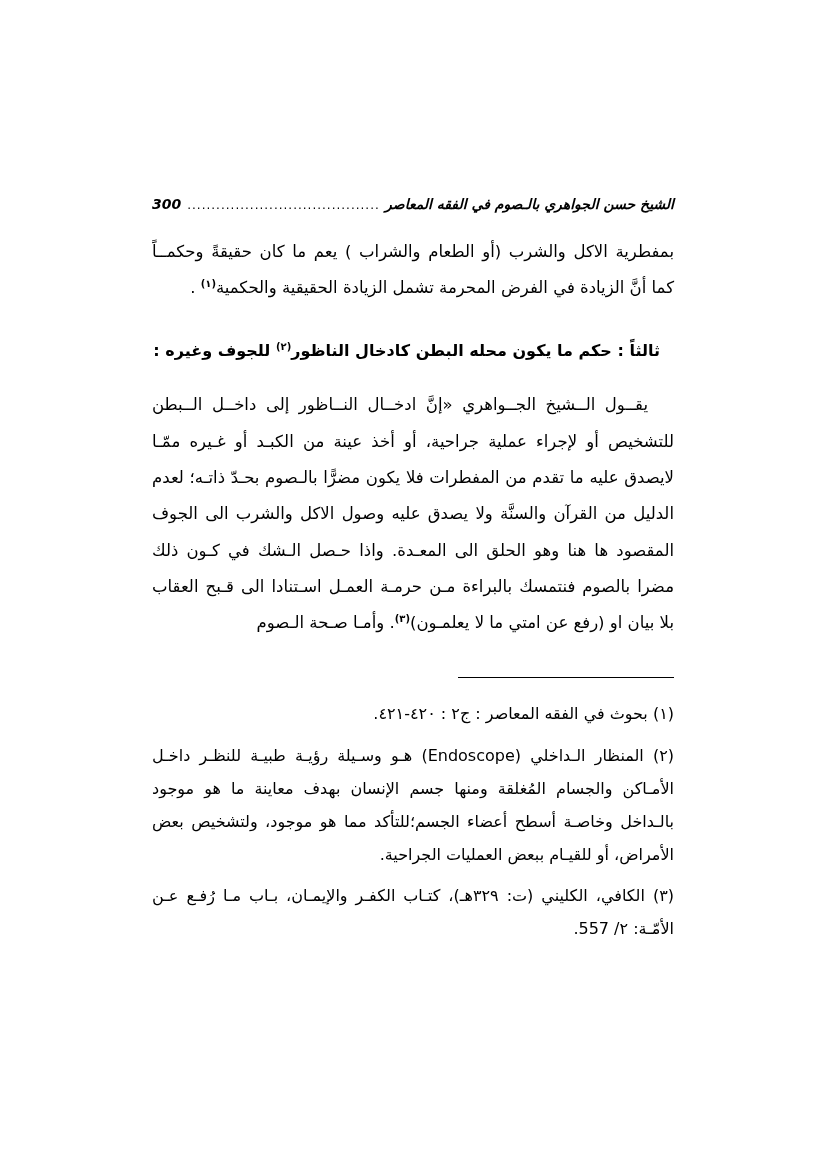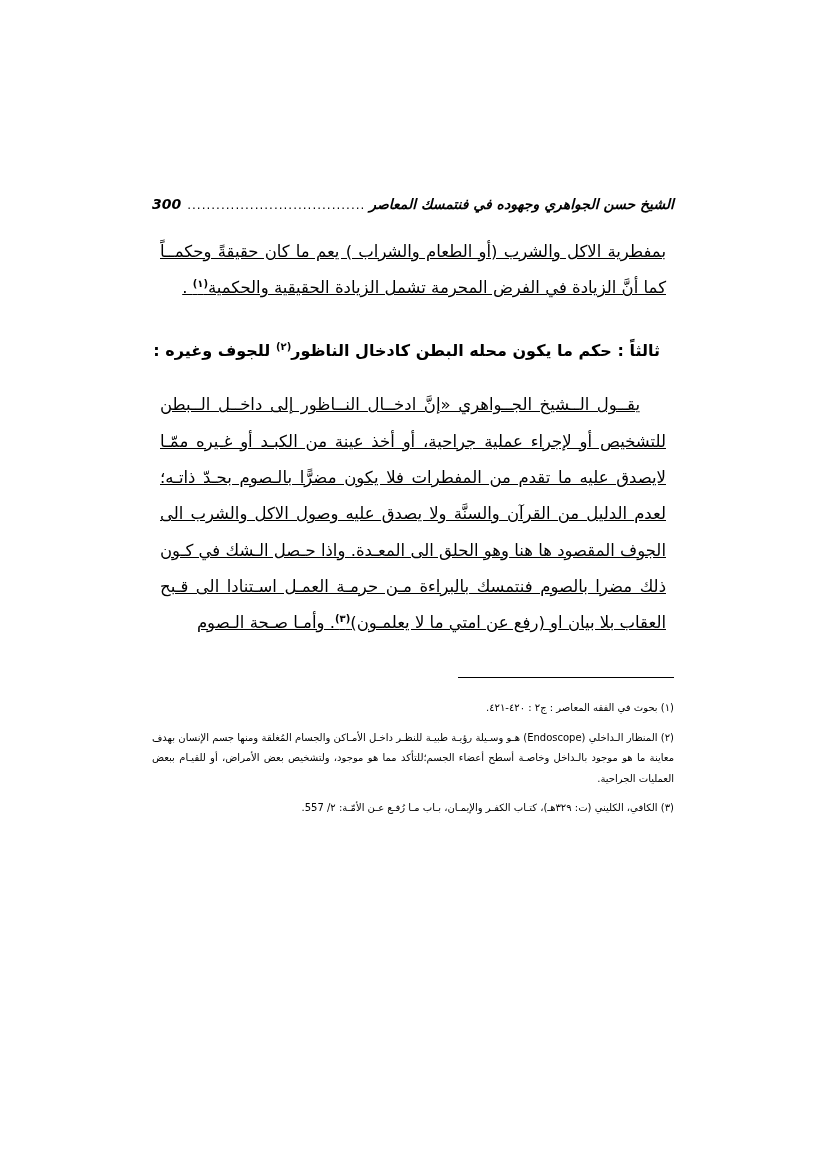--- a/index.html
+++ b/index.html
@@ -37,22 +37,21 @@
       font-weight: normal;
       font-style: normal;
       font-size: 12px;
       letter-spacing: 1px;
       direction: ltr;
     }
     .para {
       font-size: 16.5px;
       line-height: 2.2;
       text-align: justify;
-      margin: 8px;
-      text-decoration: underline;
+      margin: 0;
     }
     .intro-para {
       margin-top: 22px;
     }
     .section-heading {
       font-size: 16px;
       font-weight: bold;
       margin: 30px 0 22px 0;
       padding-right: 14px;
       line-height: 1.8;
@@ -67,35 +66,35 @@
       line-height: 0;
       font-weight: bold;
     }
     .footnote-separator {
       width: 216px;
       height: 1px;
       background: #000000;
       margin: 36px 0 20px 0;
     }
     .footnotes {
-      font-size: 10px;
+      font-size: 16px;
       line-height: 2.05;
       text-align: justify;
     }
     .footnote {
       margin: 0 0 9px 0;
     }
   </style>
 </head>
 <body>
 
 <div class="page">
 
   <div class="running-header">
-    <span class="title">الشيخ حسن الجواهري وجهوده في فنتمسك المعاصر</span>
+    <span class="title">الشيخ حسن الجواهري بالـصوم في الفقه المعاصر</span>
     <span class="dots">................................................................</span>
     <span class="pagenum">300</span>
   </div>
 
   <p class="para intro-para"><span>بمفطرية الاكل والشرب (أو الطعام والشراب ) يعم ما كان حقيقةً وحكمــاً كما أنَّ الزيادة في الفرض المحرمة تشمل الزيادة الحقيقية والحكمية</span><sup class="fnref">(١)</sup><span> .</span></p>
 
   <h2 class="section-heading"><span>ثالثاً : حكم ما يكون محله البطن كادخال الناظور</span><sup class="fnref">(٢)</sup><span> للجوف وغيره :</span></h2>
 
   <p class="para main-para"><span>يقــول الــشيخ الجــواهري «إنَّ ادخــال النــاظور إلى داخــل الــبطن للتشخيص أو لإجراء عملية جراحية، أو أخذ عينة من الكبـد أو غـيره ممّـا لايصدق عليه ما تقدم من المفطرات فلا يكون مضرًّا بالـصوم بحـدّ ذاتـه؛ لعدم الدليل من القرآن والسنَّة ولا يصدق عليه وصول الاكل والشرب الى الجوف المقصود ها هنا وهو الحلق الى المعـدة. واذا حـصل الـشك في كـون ذلك مضرا بالصوم فنتمسك بالبراءة مـن حرمـة العمـل اسـتنادا الى قـبح العقاب بلا بيان او (رفع عن امتي ما لا يعلمـون)</span><sup class="fnref">(٣)</sup><span>. وأمـا صـحة الـصوم</span></p>
 

